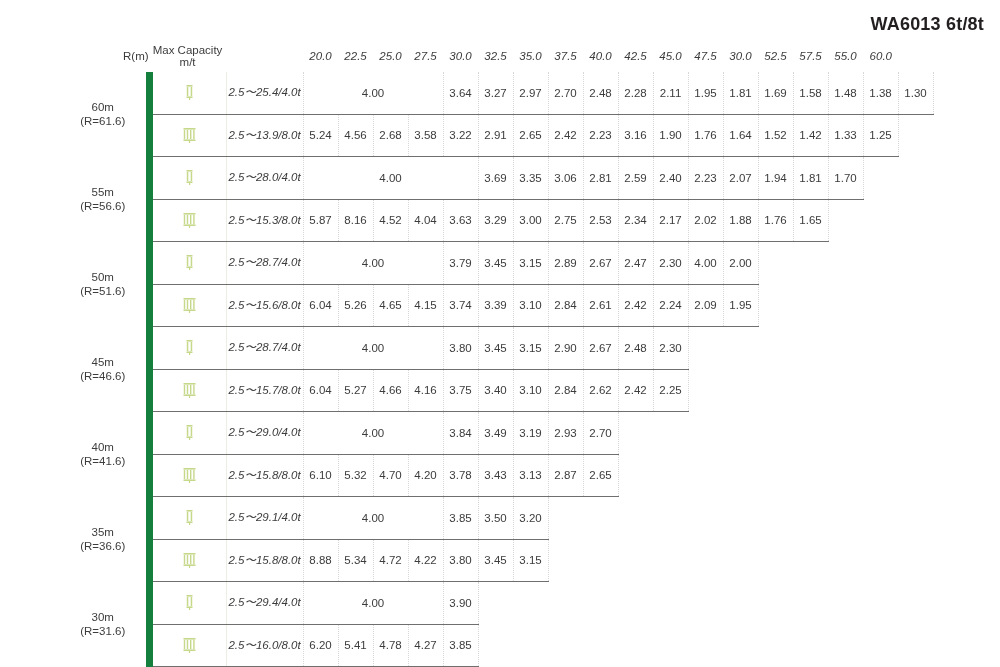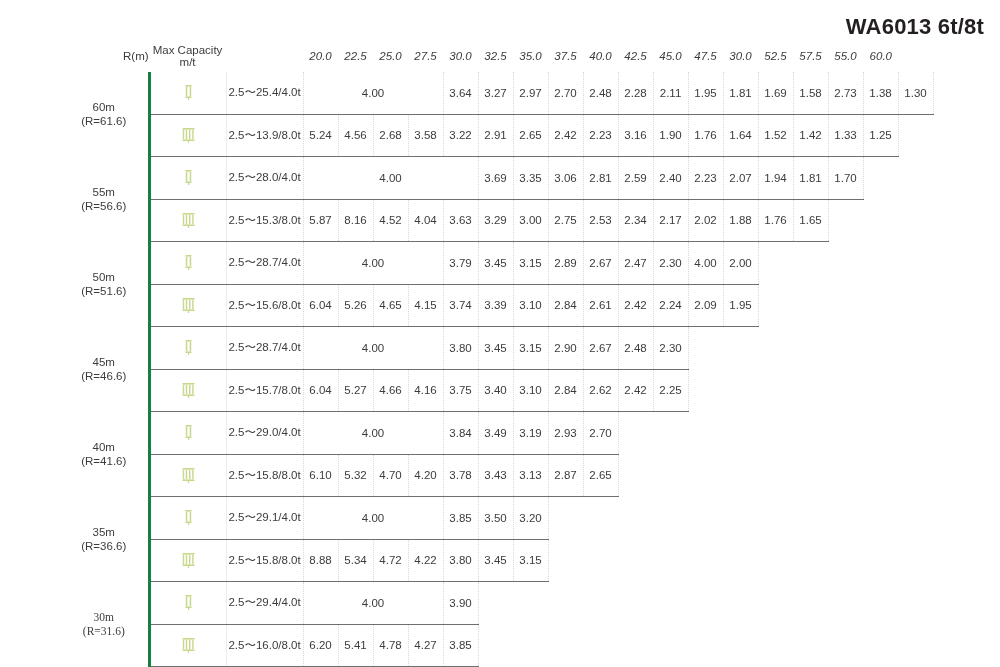--- a/index.html
+++ b/index.html
@@ -3,21 +3,21 @@
 <meta charset="utf-8">
 <style>
   html,body{margin:0;padding:0;}
   body{
     width:1000px;height:667px;background:#ffffff;
     font-family:"Liberation Sans","DejaVu Sans",sans-serif;
     color:#3c3c3c;overflow:hidden;position:relative;
   }
   #page-title{
     position:absolute;top:14px;right:16px;
-    font-size:22px;font-weight:bold;color:#231f20;
+    font-size:18px;font-weight:bold;color:#231f20;
     letter-spacing:.2px;white-space:nowrap;margin-left:32px;
   }
   #table-wrap{position:absolute;left:60px;top:40px;}
   table.load-chart{border-collapse:collapse;table-layout:fixed;}
   table.load-chart td,table.load-chart th{
     padding:0;margin:0;font-weight:normal;
     text-align:center;vertical-align:middle;
     font-size:11.5px;color:#3c3c3c;
     background:#ffffff;
   }
@@ -35,29 +35,30 @@
   th.h-rad:last-child{border-right:none;}
   .rm-inner{display:flex;align-items:center;justify-content:flex-end;gap:19px;}
   .zig{display:block;}
   
   tbody td{
     height:41.5px;
     border-right:1px dotted #d8d8d8;
     border-left:none;
   }
   td.c-boom{
-    width:75px;border-right:3px solid #15803d;
+    width:75px;border-right:7px solid #15803d;
     font-size:13px;line-height:1.25;color:#3c3c3c;
     border-bottom:none;
   }
   td.c-reev{width:17px;border-right:1px solid #eceee3;}
   td.c-cap{
     width:76px;font-size:11.5px;
     border-right:1px dotted #d8d8d8;
     padding-left:3px;
+    font-style:italic;
   }
   td.c-val{width:34px;}
   td.c-merge{border-right:1px dotted #d8d8d8;}
   td.c-empty{border-right:none;border-left:none;background:#fff;}
   
   tr.row-a td.ruled{border-bottom:1.5px solid #6f6f6f;}
   
   tr.row-b td.grouprule{border-bottom:1.5px solid #6f6f6f;}
   tr.row-a td.c-boom{border-bottom:none;}
   
@@ -128,21 +129,21 @@
           <td class="c-val ruled">3.27</td>
           <td class="c-val ruled">2.97</td>
           <td class="c-val ruled">2.70</td>
           <td class="c-val ruled">2.48</td>
           <td class="c-val ruled">2.28</td>
           <td class="c-val ruled">2.11</td>
           <td class="c-val ruled">1.95</td>
           <td class="c-val ruled">1.81</td>
           <td class="c-val ruled">1.69</td>
           <td class="c-val ruled">1.58</td>
-          <td class="c-val ruled">2.73</td>
+          <td class="c-val ruled">1.48</td>
           <td class="c-val ruled">1.38</td>
           <td class="c-val ruled">1.30</td>
         </tr>
         <tr class="row-b">
           <td class="c-reev grouprule">
             <svg class="pulley" width="15" height="15" viewBox="0 0 15 15" aria-hidden="true">
               <rect x="1.5" y="0" width="12" height="1.6" fill="#c6d88a"></rect>
               <rect x="1.8" y="2" width="1.4" height="9" fill="#c6d88a"></rect>
               <rect x="4.8" y="2" width="1.4" height="9" fill="#c6d88a"></rect>
               <rect x="8.0" y="2" width="1.4" height="9" fill="#c6d88a"></rect>
@@ -419,21 +420,21 @@
           <td class="c-val grouprule">8.88</td>
           <td class="c-val grouprule">5.34</td>
           <td class="c-val grouprule">4.72</td>
           <td class="c-val grouprule">4.22</td>
           <td class="c-val grouprule">3.80</td>
           <td class="c-val grouprule">3.45</td>
           <td class="c-val grouprule">3.15</td>
           <td class="c-empty" colspan="10"></td>
         </tr>
         <tr class="row-a">
-          <td class="c-boom" rowspan="2" style="border-bottom: none; font-family: Liberation Serif, serif;">
+          <td class="c-boom" rowspan="2" style="border-bottom: none;">
             <div>30m</div>
             <div>(R=31.6)</div>
           </td>
           <td class="c-reev ruled">
             <svg class="pulley" width="11" height="15" viewBox="0 0 11 15" aria-hidden="true">
               <rect x="2.5" y="0" width="6" height="1.6" fill="#c6d88a"></rect>
               <rect x="2.8" y="2" width="1.5" height="9" fill="#c6d88a"></rect>
               <rect x="6.7" y="2" width="1.5" height="9" fill="#c6d88a"></rect>
               <rect x="2.5" y="11.4" width="6" height="1.6" fill="#c6d88a"></rect>
               <rect x="5.0" y="13" width="1.2" height="2" fill="#c6d88a"></rect>

